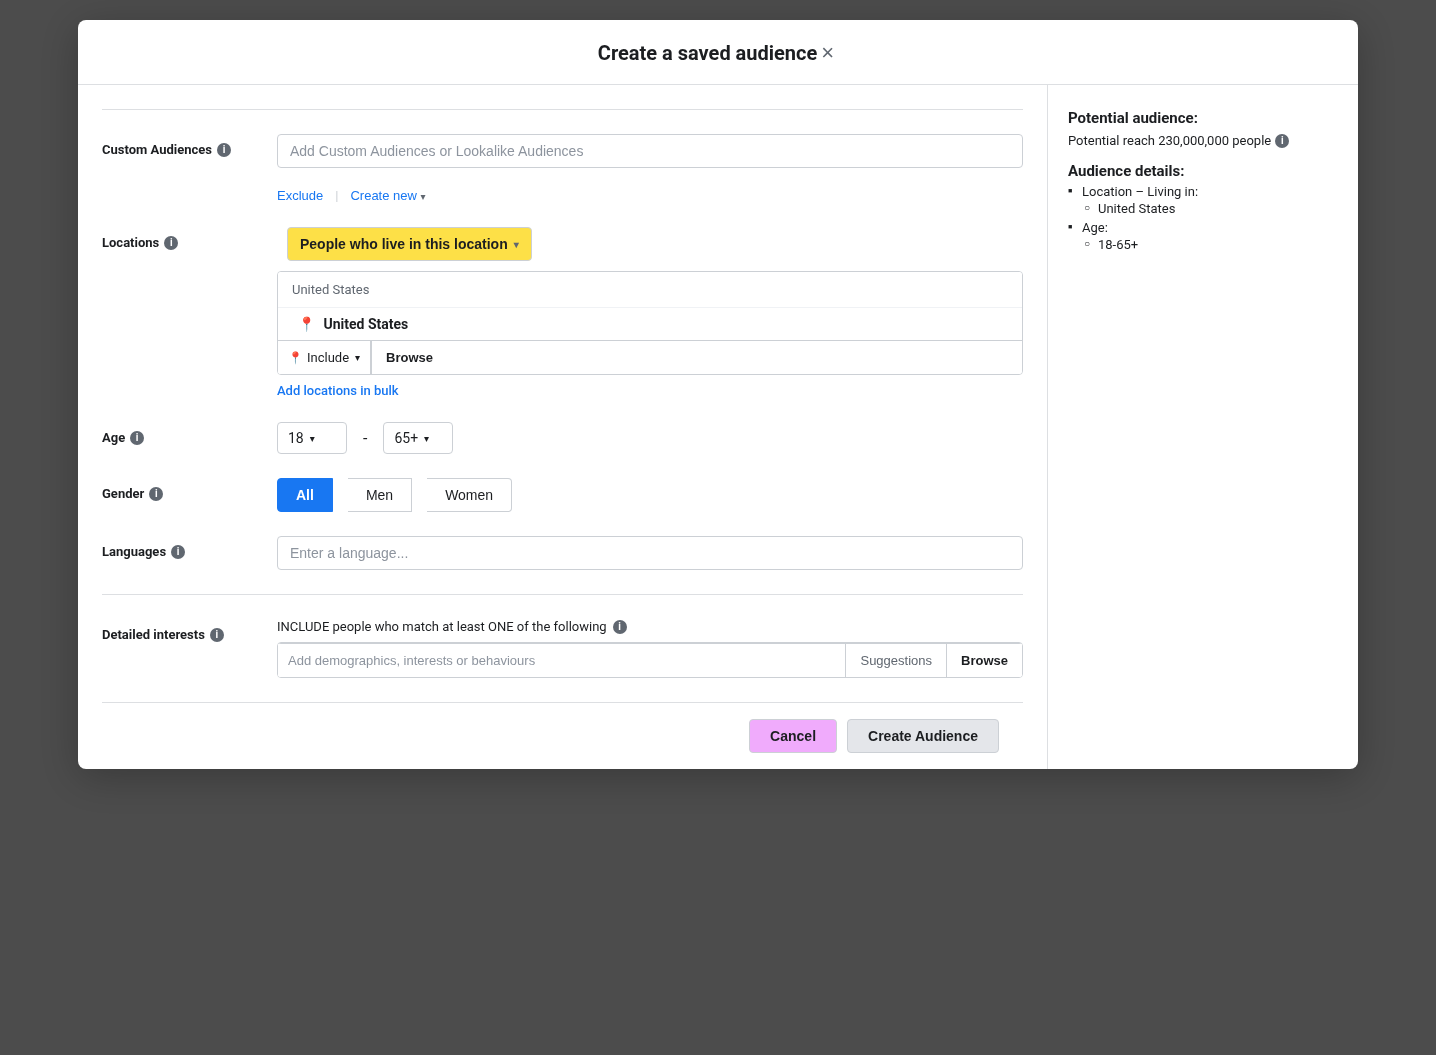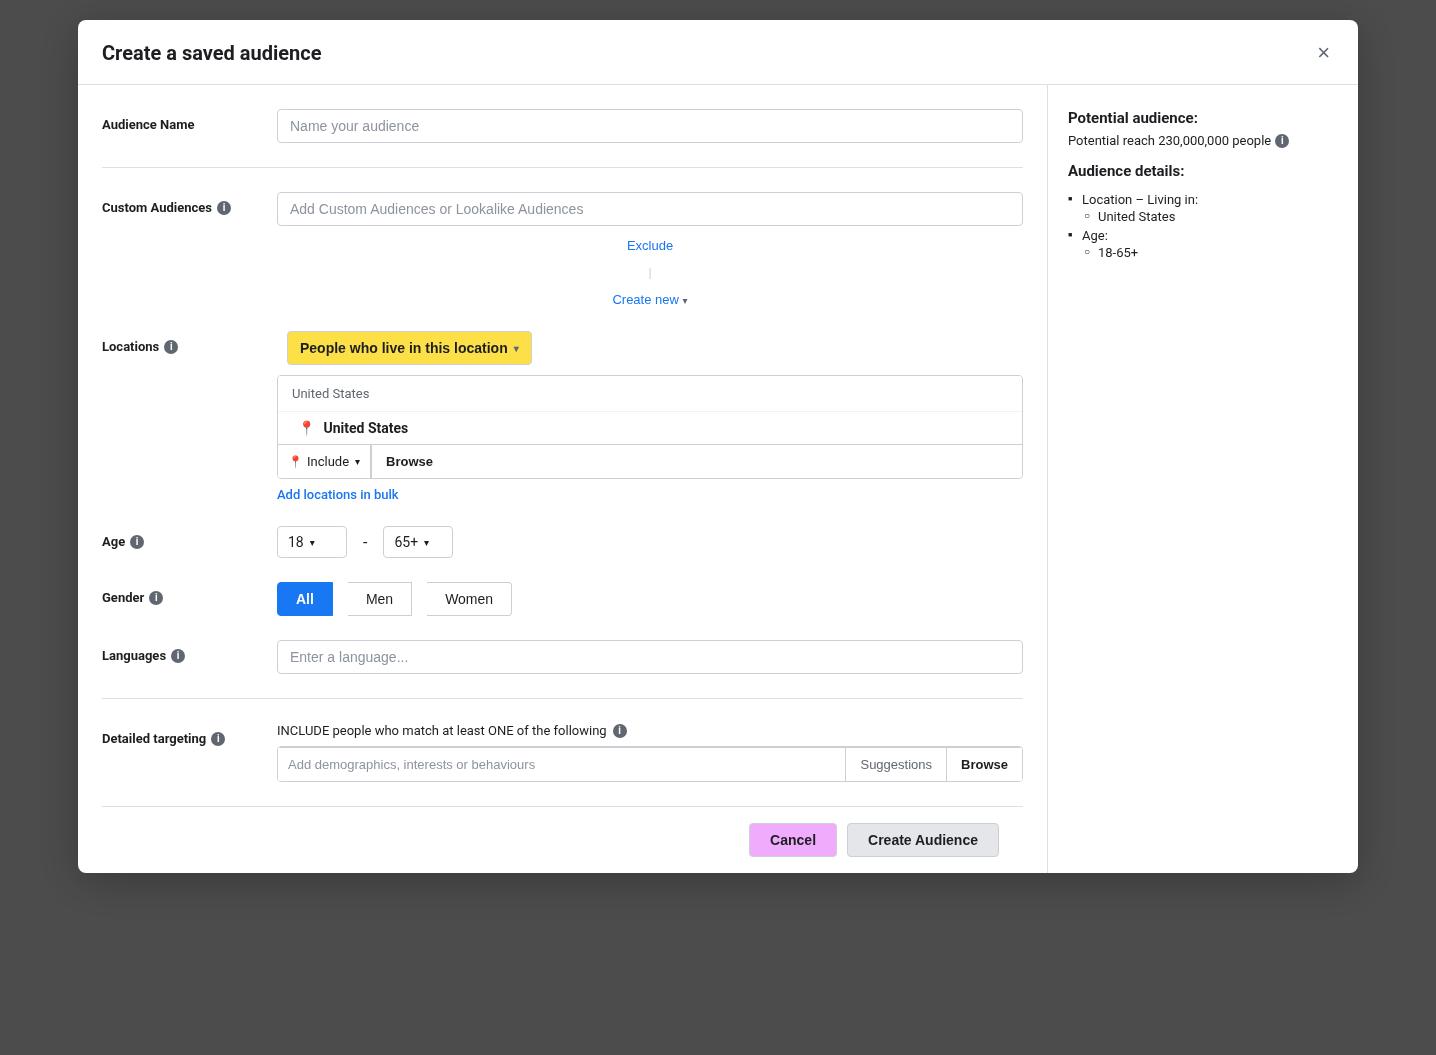--- a/index.html
+++ b/index.html
@@ -28,21 +28,21 @@
       width: 1280px;
       max-width: 98vw;
       max-height: 96vh;
       overflow-y: auto;
       box-shadow: 0 8px 40px rgba(0,0,0,0.25);
       position: relative;
     }
     .modal-header {
       display: flex;
       align-items: center;
-      justify-content: space-between;
+      justify-content: center;
       padding: 18px 24px 16px 24px;
       border-bottom: 1px solid #dddfe2;
     }
     .modal-title {
       font-size: 20px;
       font-weight: 700;
       color: #1c1e21;
     }
     .close-btn {
       background: none;
@@ -112,23 +112,22 @@
     }
     .text-input::placeholder { color: #8d949e; }
     .divider {
       border: none;
       border-top: 1px solid #dddfe2;
       margin: 0 0 24px 0;
     }
     .custom-audience-links {
       display: flex;
       gap: 12px;
-      margin-top: 12px;
-      align-items: center;
-      flex-direction: column;
+      margin-top: 20px;
+      align-items: center;
     }
     .link-btn {
       background: none;
       border: none;
       color: #1877f2;
       font-size: 13px;
       cursor: pointer;
       padding: 0;
       font-weight: 500;
     }
@@ -310,21 +309,21 @@
       color: #1c1e21;
       display: flex;
       align-items: center;
       gap: 4px;
       margin-bottom: 14px;
     }
     .sidebar-details-title {
       font-size: 15px;
       font-weight: 700;
       color: #1c1e21;
-      margin-bottom: 12px;
+      margin-bottom: 4px;
     }
     .detail-list {
       list-style: none;
       padding: 0;
     }
     .detail-list li {
       font-size: 13px;
       color: #1c1e21;
       padding-left: 14px;
       position: relative;
@@ -377,28 +376,20 @@
 
     <div class="modal-header">
       <span class="modal-title">Create a saved audience</span>
       <button class="close-btn">×</button>
     </div>
 
     <div class="modal-body">
 
       <div class="form-section">
 
-        <div class="form-row">
-          <div class="form-label">
-            <span>Audience Name</span>
-          </div>
-          <div class="form-content">
-            <input type="text" class="text-input" placeholder="Name your audience" style="">
-          </div>
-        </div>
 
         <hr class="divider">
 
         <div class="form-row">
           <div class="form-label">
             <span>Custom Audiences</span>
             <span class="info-icon">i</span>
           </div>
           <div class="form-content">
             <input type="text" class="text-input" placeholder="Add Custom Audiences or Lookalike Audiences" style="">
@@ -483,21 +474,21 @@
           </div>
           <div class="form-content">
             <input type="text" class="text-input" placeholder="Enter a language..." style="">
           </div>
         </div>
 
         <hr class="divider">
 
         <div class="detailed-targeting-row">
           <div class="form-label">
-            <span>Detailed targeting</span>
+            <span>Detailed interests</span>
             <span class="info-icon">i</span>
           </div>
           <div class="form-content">
             <div class="targeting-description">
               <span>INCLUDE people who match at least ONE of the following</span>
               <span class="info-icon">i</span>
             </div>
             <div class="location-box" style="margin-top: 8px;">
               <div class="location-input-row">
                 <input type="text" class="location-search" placeholder="Add demographics, interests or behaviours" style="">

